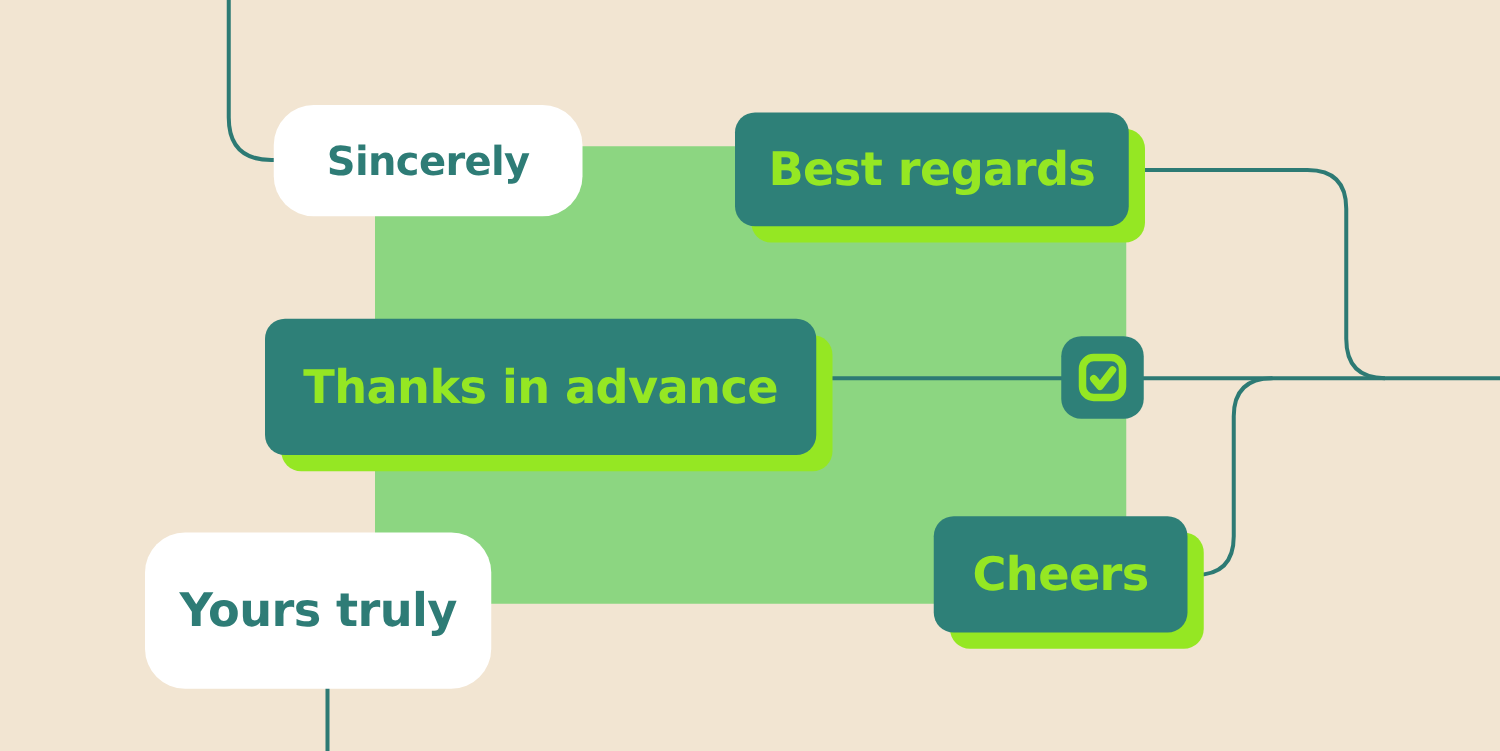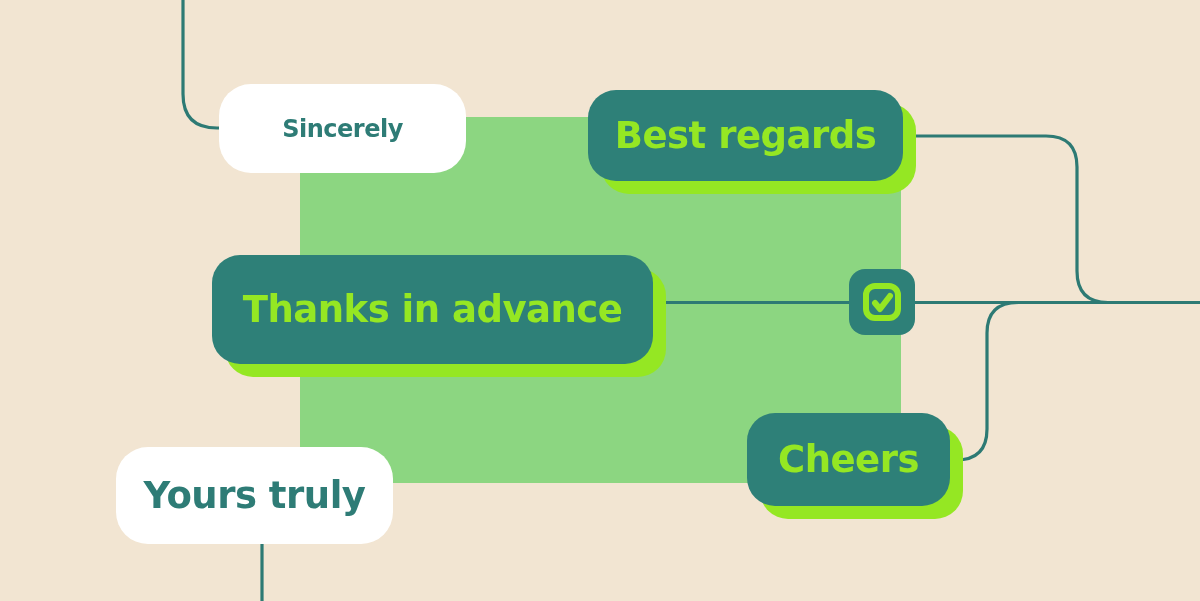--- a/index.html
+++ b/index.html
@@ -26,28 +26,28 @@
     white-space:nowrap;
   }
   .card-white{
     background:#FFFFFF;
     color:#2E7C76;
     border-radius:32px;
   }
   .card-teal{
     background:#2E8078;
     color:#95E723;
-    border-radius:28px;
+    border-radius:16px;
     box-shadow:13px 13px 0 0 #95E723;
   }
-  .card-sincerely{left:219px;top:84px;width:247px;height:89px;font-size:24px;}
+  .card-sincerely{left:219px;top:84px;width:247px;height:89px;font-size:32px;}
   .card-best-regards{left:588px;top:90px;width:315px;height:91px;font-size:37px;}
   .card-thanks{left:212px;top:255px;width:441px;height:109px;font-size:37px;}
   .card-cheers{left:747px;top:413px;width:203px;height:93px;font-size:37px;}
-  .card-yours-truly{left:116px;top:447px;width:277px;height:97px;font-size:37px;}
+  .card-yours-truly{left:116px;top:426px;width:277px;height:125px;font-size:37px;}
   .checkbox-badge{
     position:absolute;left:849px;top:269px;
     width:66px;height:66px;
     background:#2E8078;
     border-radius:16px;
     display:flex;align-items:center;justify-content:center;
   }
 </style>
 </head>
 <body>

